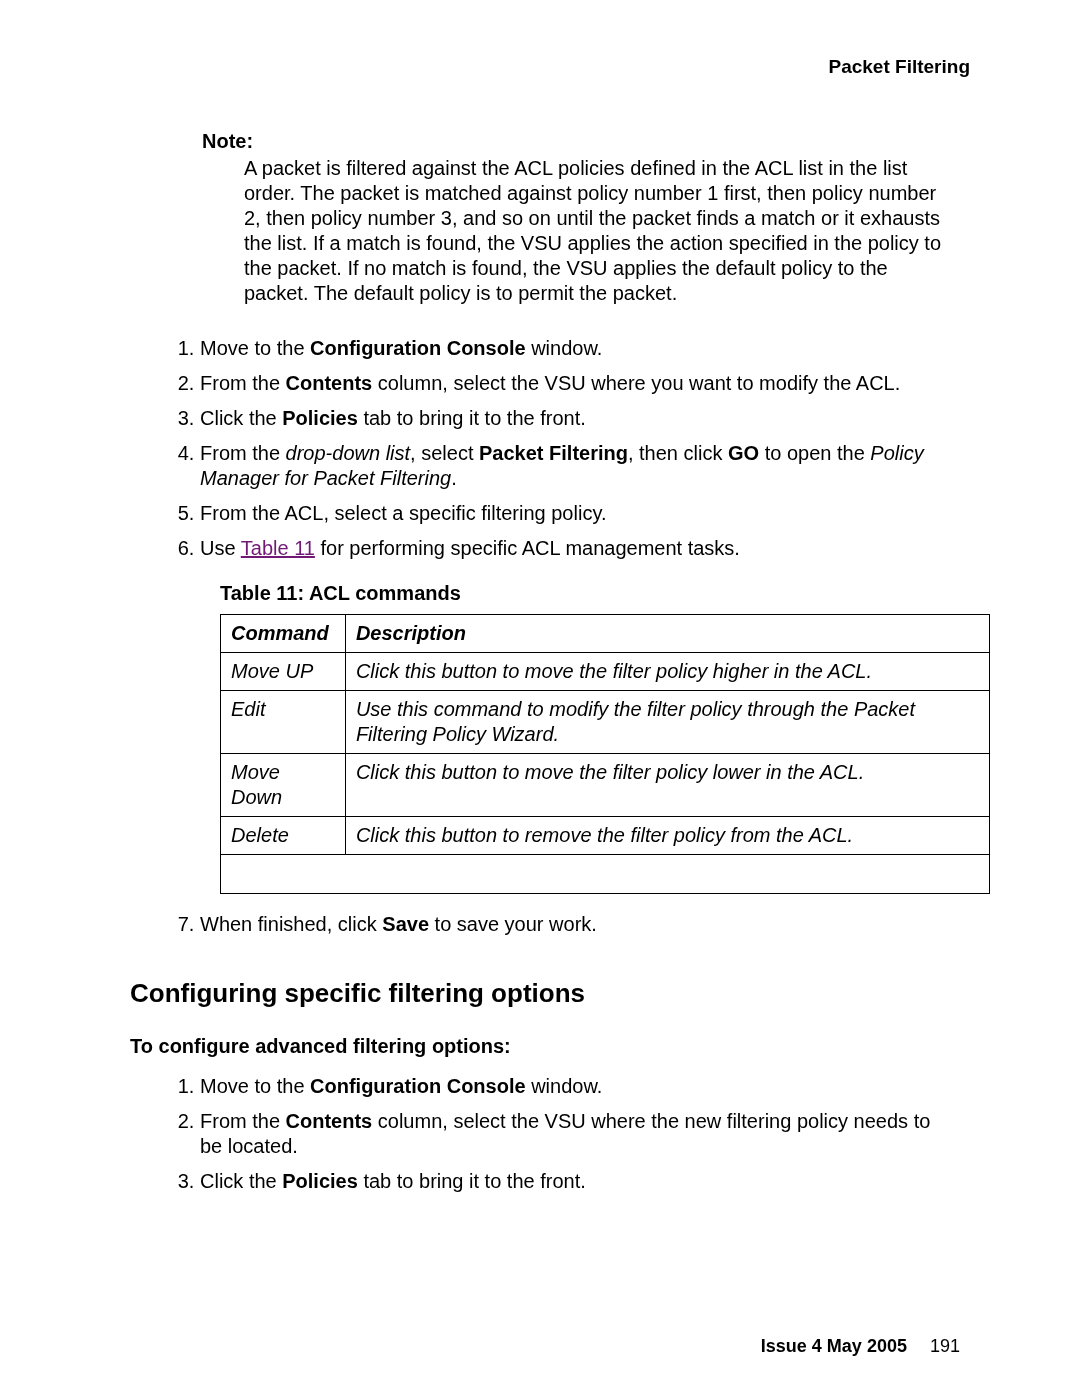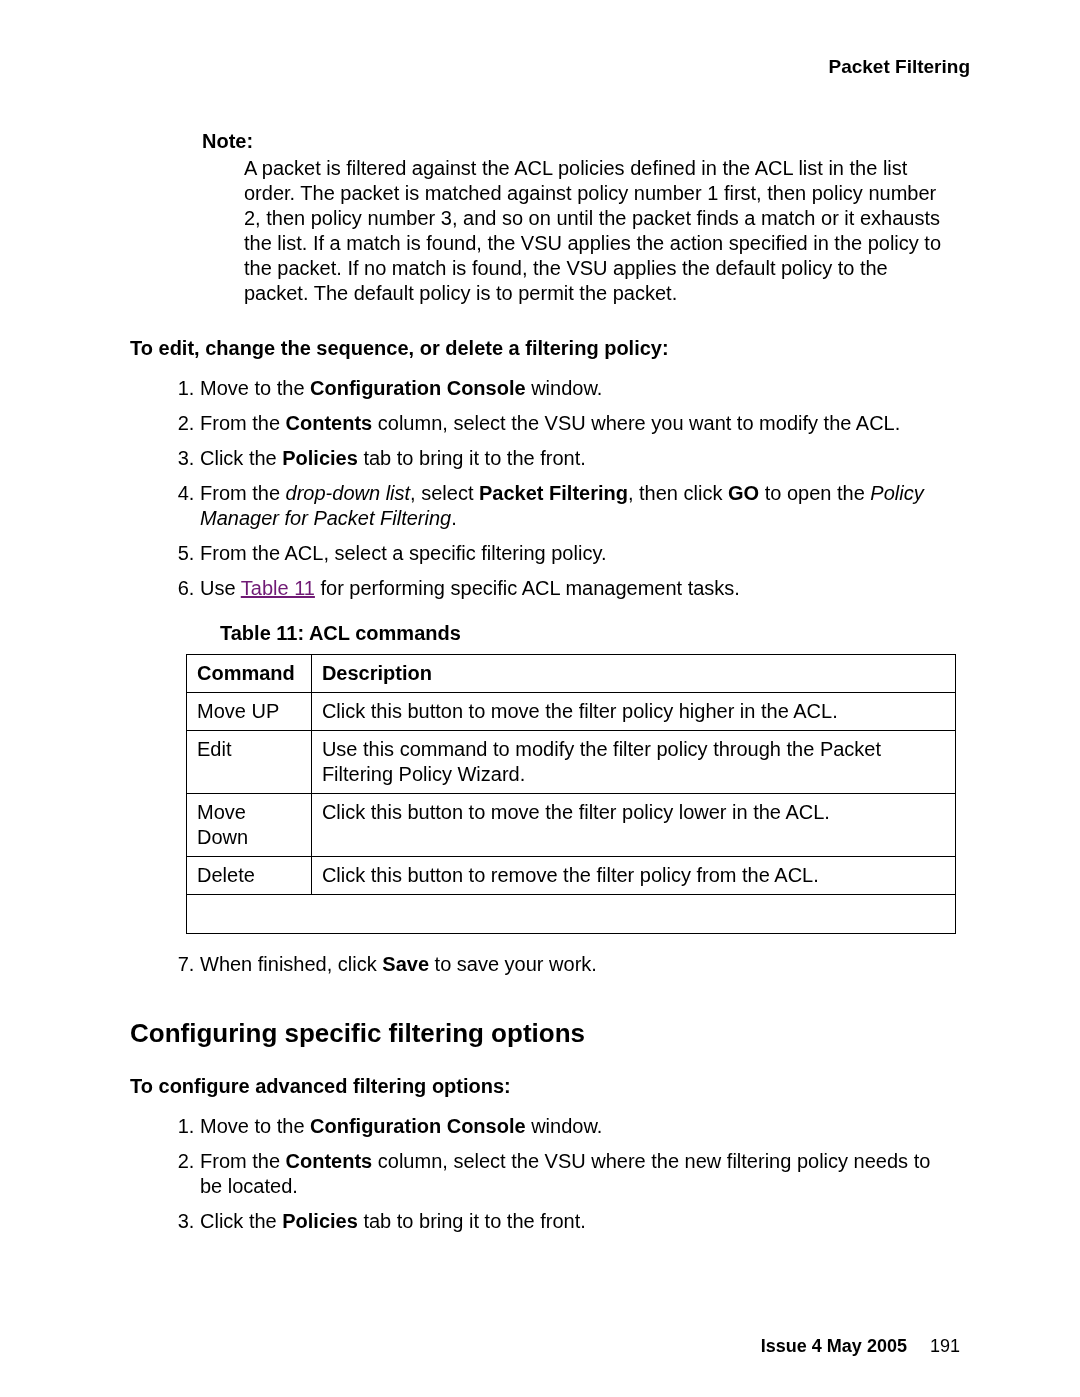--- a/index.html
+++ b/index.html
@@ -65,22 +65,23 @@
     color: #701a75;
     text-decoration: underline;
   }
   .table-caption {
     font-weight: bold;
     font-size: 20px;
     margin: 20px 0 8px 90px;
   }
   table.acl {
     border-collapse: collapse;
-    margin-left: 56px;
+    margin-left: 90px;
     width: 770px;
+    font-style: italic;
   }
   table.acl th, table.acl td {
     border: 1px solid #000;
     padding: 6px 10px;
     text-align: left;
     vertical-align: top;
     font-size: 20px;
   }
   table.acl th {
     font-weight: bold;
@@ -111,21 +112,20 @@
 
 <div class="page">
 
   <div class="header-title">Packet Filtering</div>
 
   <div class="note-block">
     <div class="note-label">Note:</div>
     <div class="note-text">A packet is filtered against the ACL policies defined in the ACL list in the list order. The packet is matched against policy number 1 first, then policy number 2, then policy number 3, and so on until the packet finds a match or it exhausts the list. If a match is found, the VSU applies the action specified in the policy to the packet. If no match is found, the VSU applies the default policy to the packet. The default policy is to permit the packet.</div>
   </div>
 
-  <div class="section-heading">To edit, change the sequence, or delete a filtering policy:</div>
 
   <ol class="steps" start="1">
     <li>
       <span>Move to the </span><span class="bold">Configuration Console</span><span> window.</span>
     </li>
     <li>
       <span>From the </span><span class="bold">Contents</span><span> column, select the VSU where you want to modify the ACL.</span>
     </li>
     <li>
       <span>Click the </span><span class="bold">Policies</span><span> tab to bring it to the front.</span>

